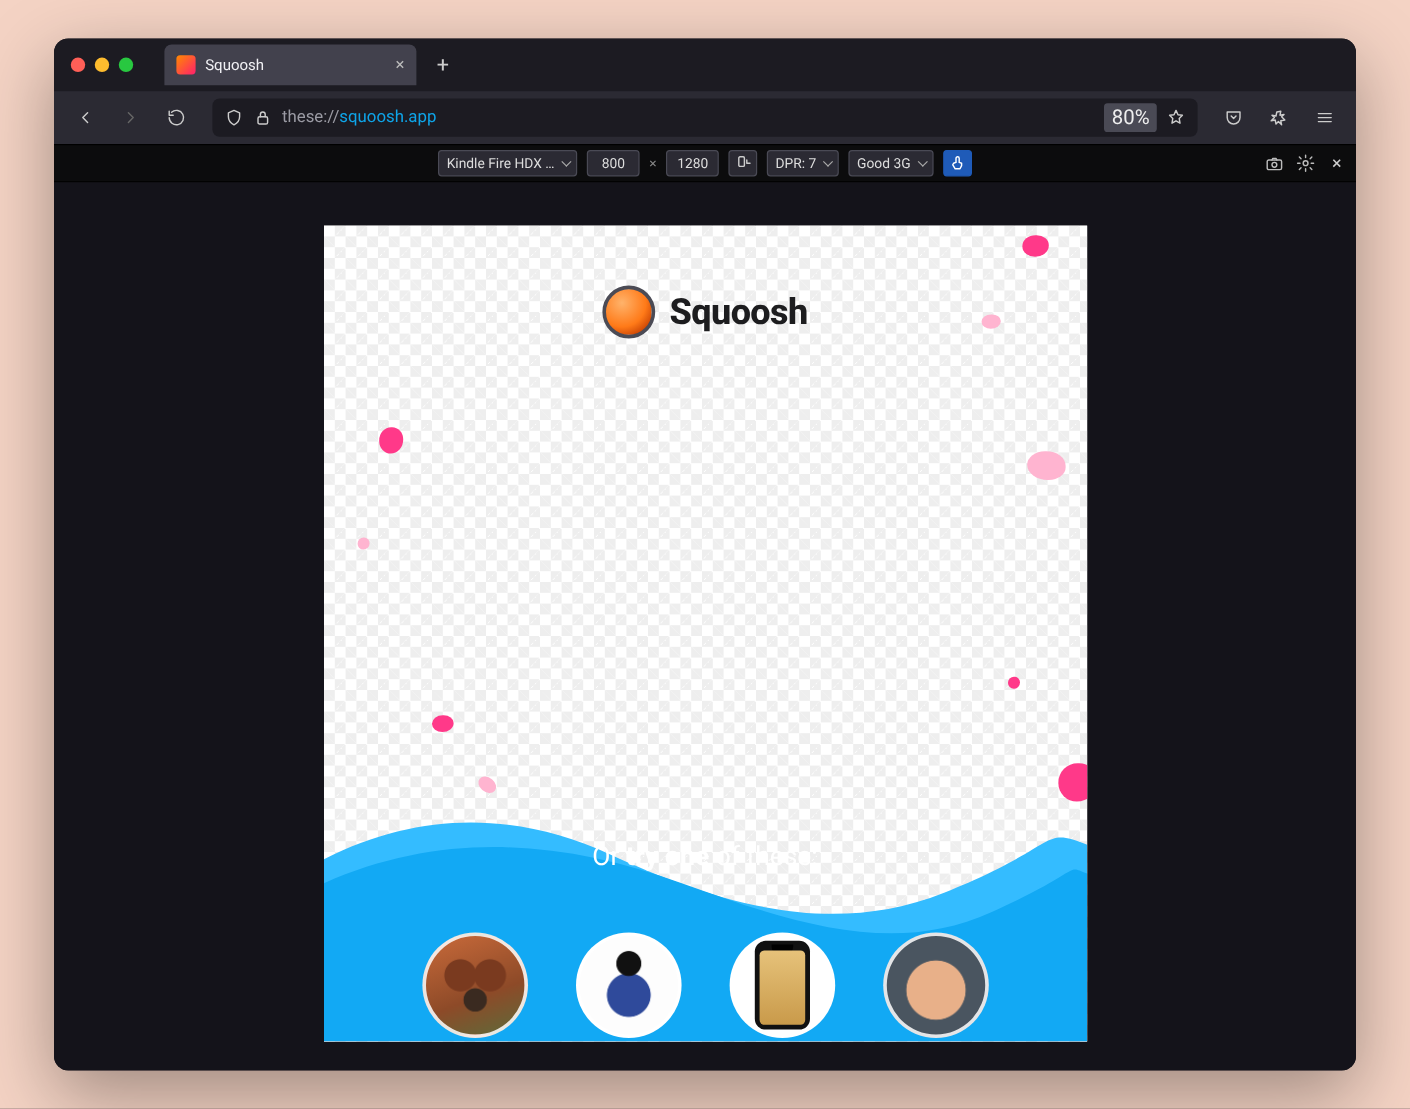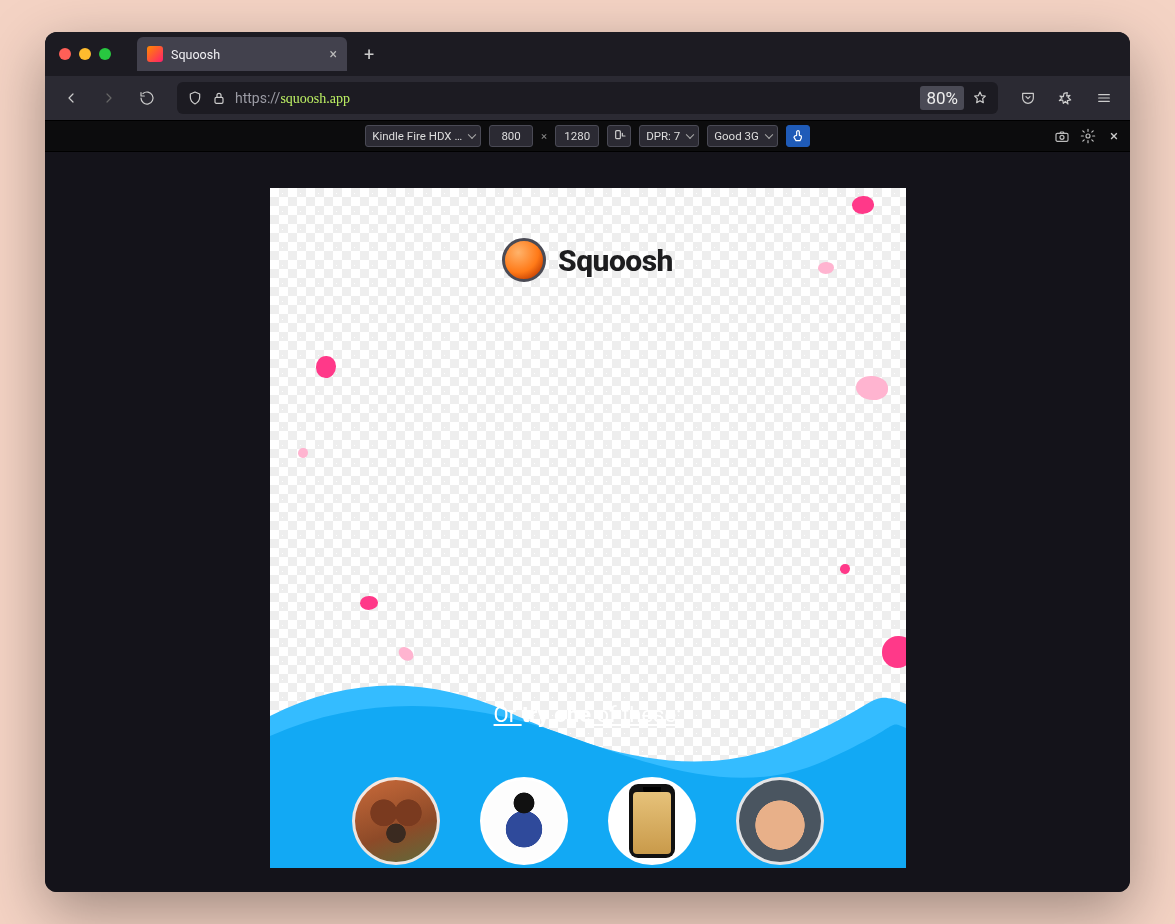--- a/index.html
+++ b/index.html
@@ -51,21 +51,21 @@
     height:44px; background:#2b2a33; display:flex; align-items:center; padding:0 10px; gap:6px;
   }
   .tbtn { width:32px;height:32px;display:flex;align-items:center;justify-content:center;color:#ccc;border-radius:4px;cursor:pointer;}
   .tbtn.disabled{color:#666;}
   .urlbar {
     flex:1; height:32px; background:#1c1b22; border-radius:6px;
     display:flex; align-items:center; padding:0 10px; gap:8px; color:#ccc;
     font-size:14px; margin:0 8px;
   }
   .urlbar .url { flex:1; color:#9b9ba4; }
-  .urlbar .url .host{ color:#bef264;font-family:Liberation Serif, serif; }
+  .urlbar .url .host{ color:#0ea5e9; }
   .zoom-badge{ background:#4a4a55;color:#eee;font-size:17px;padding:2px 6px;border-radius:3px;}
   
   .devicebar {
     height:32px; background:#0c0c0d; border-top:1px solid #000; border-bottom:1px solid #000;
     display:flex; align-items:center; font-size:11.5px; color:#b1b1b3;
     padding:0 8px; gap:8px;
   }
   .devicebar .spacer-left{flex:1;}
   .devicebar .spacer-right{flex:1; display:flex; justify-content:flex-end; gap:10px; align-items:center;}
   .dv-select, .dv-input {
@@ -129,21 +129,21 @@
   
   .wave{ position:absolute; bottom:0; left:0; right:0; height:240px; }
   .wave svg{ width:100%; height:100%; display:block;}
   .blue-section{
     position:absolute; bottom:0; left:0; right:0; height:170px;
     display:flex; flex-direction:column; align-items:center; color:#fff; gap:22px;
     padding-top:4px;
   }
   .try-heading{ font-size:22px; }
   .try-heading .tb{ font-weight:800; }
-  .try-heading .tn{ font-weight:400;text-decoration:underline; }
+  .try-heading .tn{ font-weight:400; }
   .samples{ display:flex; gap:40px; }
   .sample{
     width:88px;height:88px;border-radius:50%; overflow:hidden; cursor:pointer;
     border:3px solid rgba(255,255,255,0.85);
     background:#333;
     transform: translateY(28px);
   }
   .sample.s1{ background:
       radial-gradient(circle at 35% 40%, #7a3a1f 0 18%, transparent 19%),
       radial-gradient(circle at 65% 40%, #7a3a1f 0 18%, transparent 19%),
@@ -204,21 +204,21 @@
     </div>
     <div class="urlbar">
       <svg class="svg-icon" viewBox="0 0 24 24">
           <path d="M12 3l7 3v5c0 5-3 8-7 10-4-2-7-5-7-10V6z"></path>
         </svg>
       <svg class="svg-icon" viewBox="0 0 24 24">
           <rect x="6" y="11" width="12" height="9" rx="2"></rect>
           <path d="M9 11V8a3 3 0 0 1 6 0v3"></path>
         </svg>
       <span class="url">
-        <span>https://</span><span class="host">squoosh.app</span>
+        <span>these://</span><span class="host">squoosh.app</span>
       </span>
       <span class="zoom-badge">80%</span>
       <svg class="svg-icon" viewBox="0 0 24 24">
           <path d="M12 3l2.5 5.5L20 9l-4 4 1 6-5-3-5 3 1-6-4-4 5.5-.5z"></path>
         </svg>
     </div>
     <div class="tbtn">
       <svg class="svg-icon" viewBox="0 0 24 24">
           <path d="M4 5h16v7a8 8 0 0 1-16 0z"></path>
           <path d="M9 10l3 3 3-3"></path>

